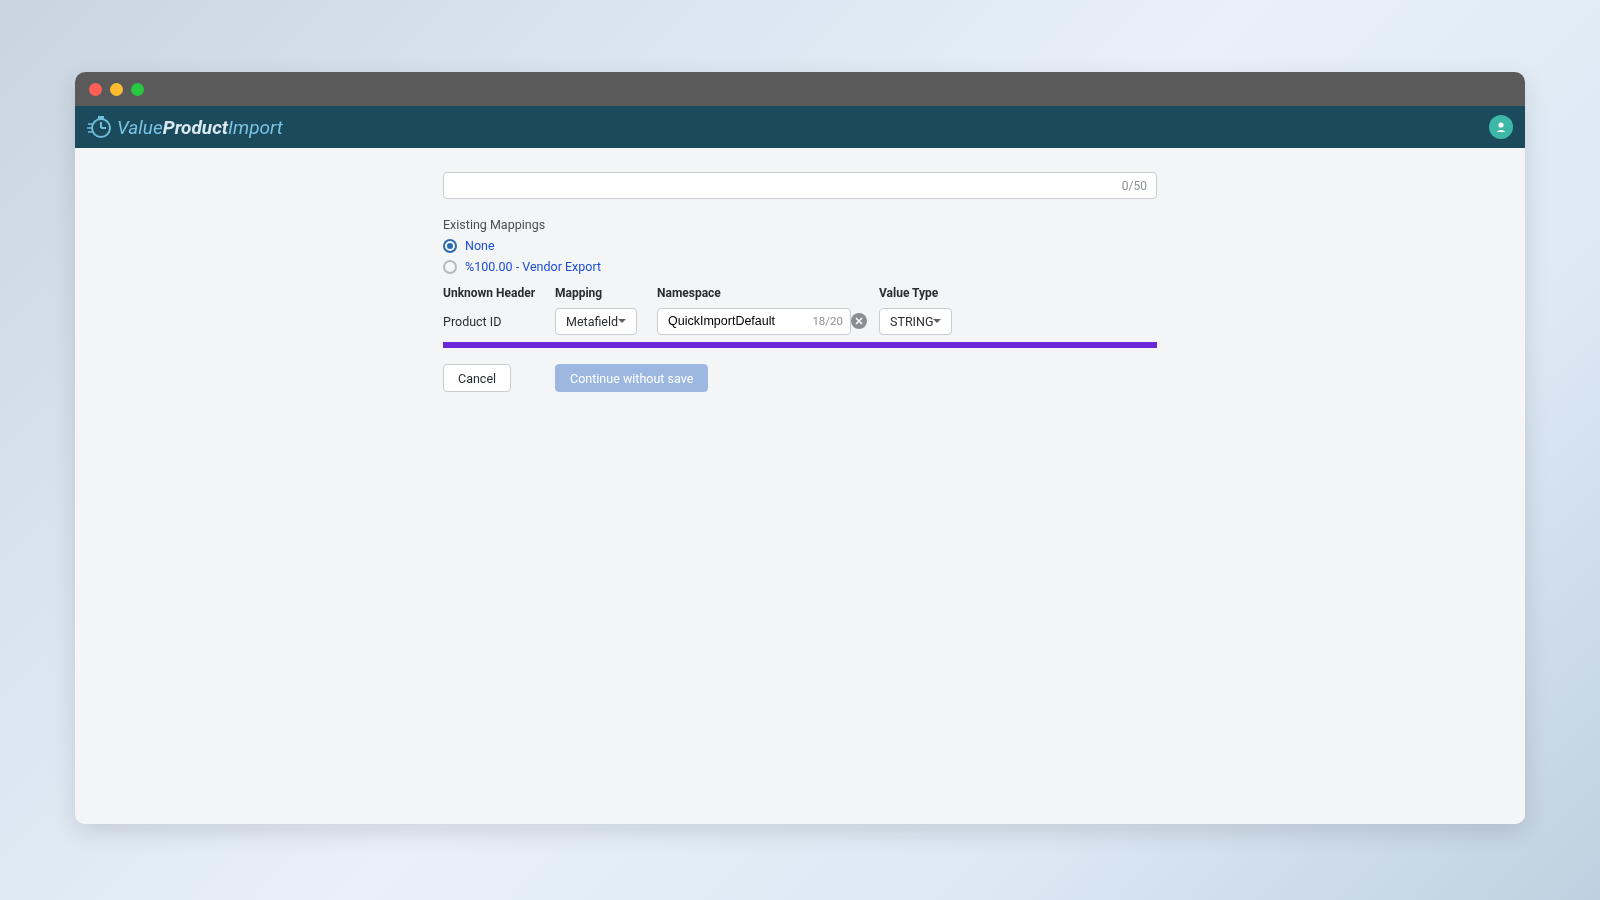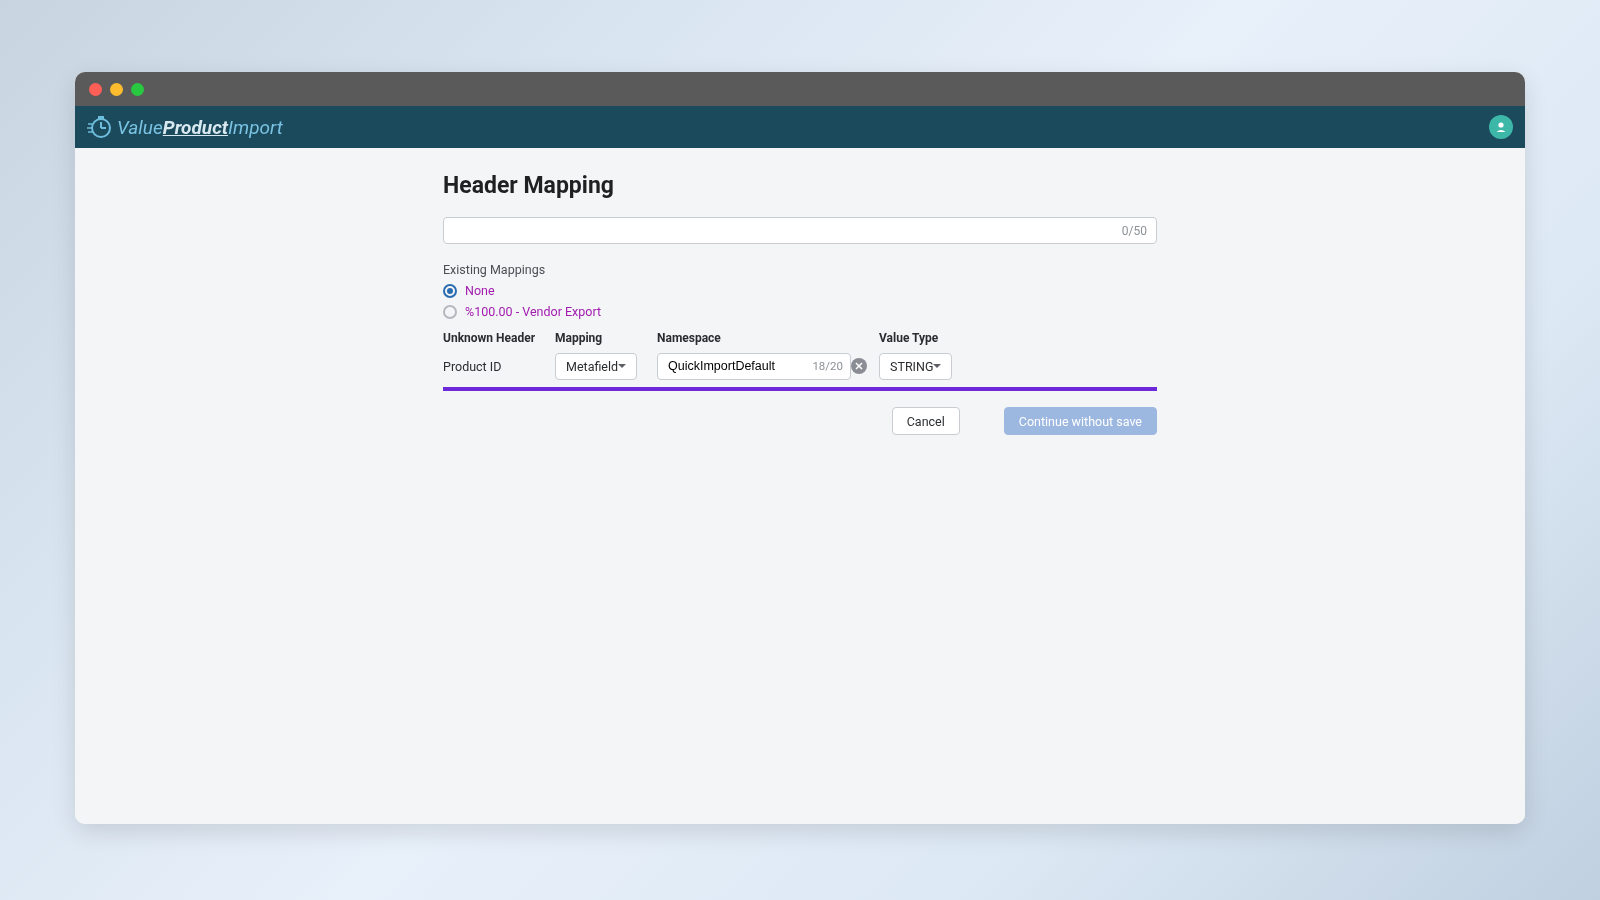--- a/index.html
+++ b/index.html
@@ -45,21 +45,21 @@
     display: flex;
     align-items: center;
     gap: 4px;
     color: #5fb3d9;
     font-weight: 700;
     font-size: 19px;
     font-style: italic;
   }
   .brand svg { flex-shrink: 0; }
   .brand-quick { color: #7ac3e3; font-weight: 400; }
-  .brand-product { color: #d9e9f0; font-weight: 700; text-decoration: underline; }
+  .brand-product { color: #d9e9f0; font-weight: 700; }
   .brand-import { color: #7ac3e3; font-weight: 400; }
   .user-avatar {
     width: 24px; height: 24px; border-radius: 50%;
     background: #3db8a8;
     display: flex; align-items: center; justify-content: center;
   }
   .content {
     flex: 1;
     background: #f4f5f7;
     padding: 24px 0 0 0;
@@ -106,33 +106,33 @@
     font-size: 12.5px;
     color: #4b4f54;
     margin-bottom: 6px;
   }
   .radio-row {
     display: flex;
     align-items: center;
     gap: 8px;
     margin-bottom: 6px;
     font-size: 12.5px;
-    color: #a21caf;
+    color: #1d4ed8;
   }
   .radio {
     width: 14px; height: 14px; border-radius: 50%;
     border: 2px solid #2b6cb0;
     display: inline-flex; align-items: center; justify-content: center;
     flex-shrink: 0;
   }
   .radio.unchecked { border-color: #b5b9bf; }
   .radio .dot { width: 6px; height: 6px; border-radius: 50%; background: #2b6cb0; }
   .mapping-table {
     margin-top: 12px;
-    border-bottom: 4px solid #6d28d9;
+    border-bottom: 6px solid #6d28d9;
     padding-bottom: 6px;
   }
   .table-head, .table-row {
     display: grid;
     grid-template-columns: 100px 90px 210px 90px;
     gap: 12px;
     align-items: center;
   }
   .table-head {
     font-size: 12px;
@@ -194,21 +194,21 @@
     background: #8a8e94;
     display: flex; align-items: center; justify-content: center;
     color: #fff;
     font-size: 10px;
     flex-shrink: 0;
     cursor: pointer;
   }
   .footer-row {
     margin-top: 16px;
     display: flex;
-    justify-content: flex-end;
+    justify-content: flex-start;
   }
   .btn {
     height: 28px;
     border-radius: 4px;
     font-size: 12.5px;
     padding: 0 14px;
     display: inline-flex;
     align-items: center;
     cursor: pointer;
   }
@@ -252,21 +252,20 @@
     <div class="user-avatar">
       <svg width="14" height="14" viewBox="0 0 14 14">
         <circle cx="7" cy="5" r="2.6" fill="#fff"></circle>
         <path d="M2.5 12 Q7 8 11.5 12 Z" fill="#fff"></path>
       </svg>
     </div>
   </div>
 
   <div class="content">
     <div class="panel">
-      <h1>Header Mapping</h1>
 
       <div class="name-input-wrap">
         <input class="name-input" type="text" value="" style="">
         <span class="char-count">0/50</span>
       </div>
 
       <div class="section-label">Existing Mappings</div>
       <div class="radio-row">
         <span class="radio">
             <span class="dot"></span>

